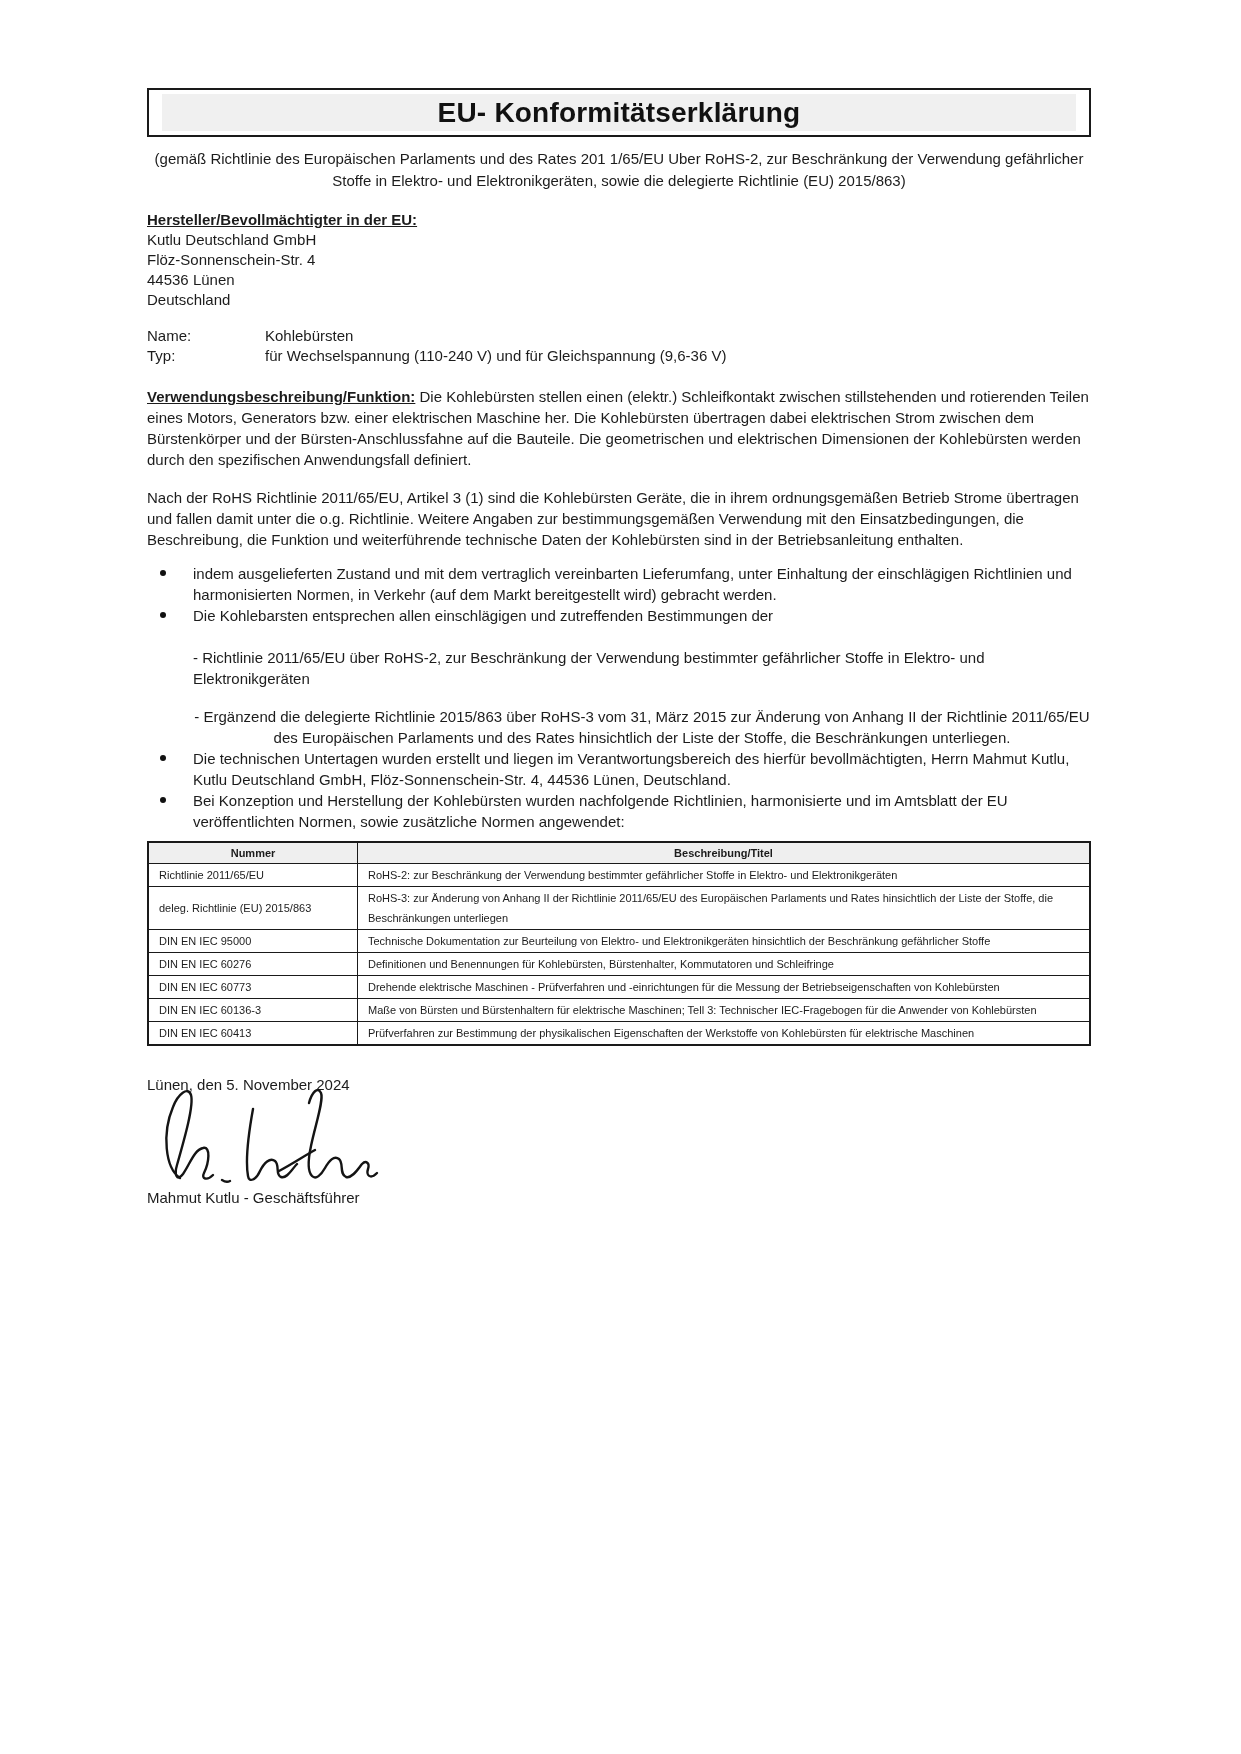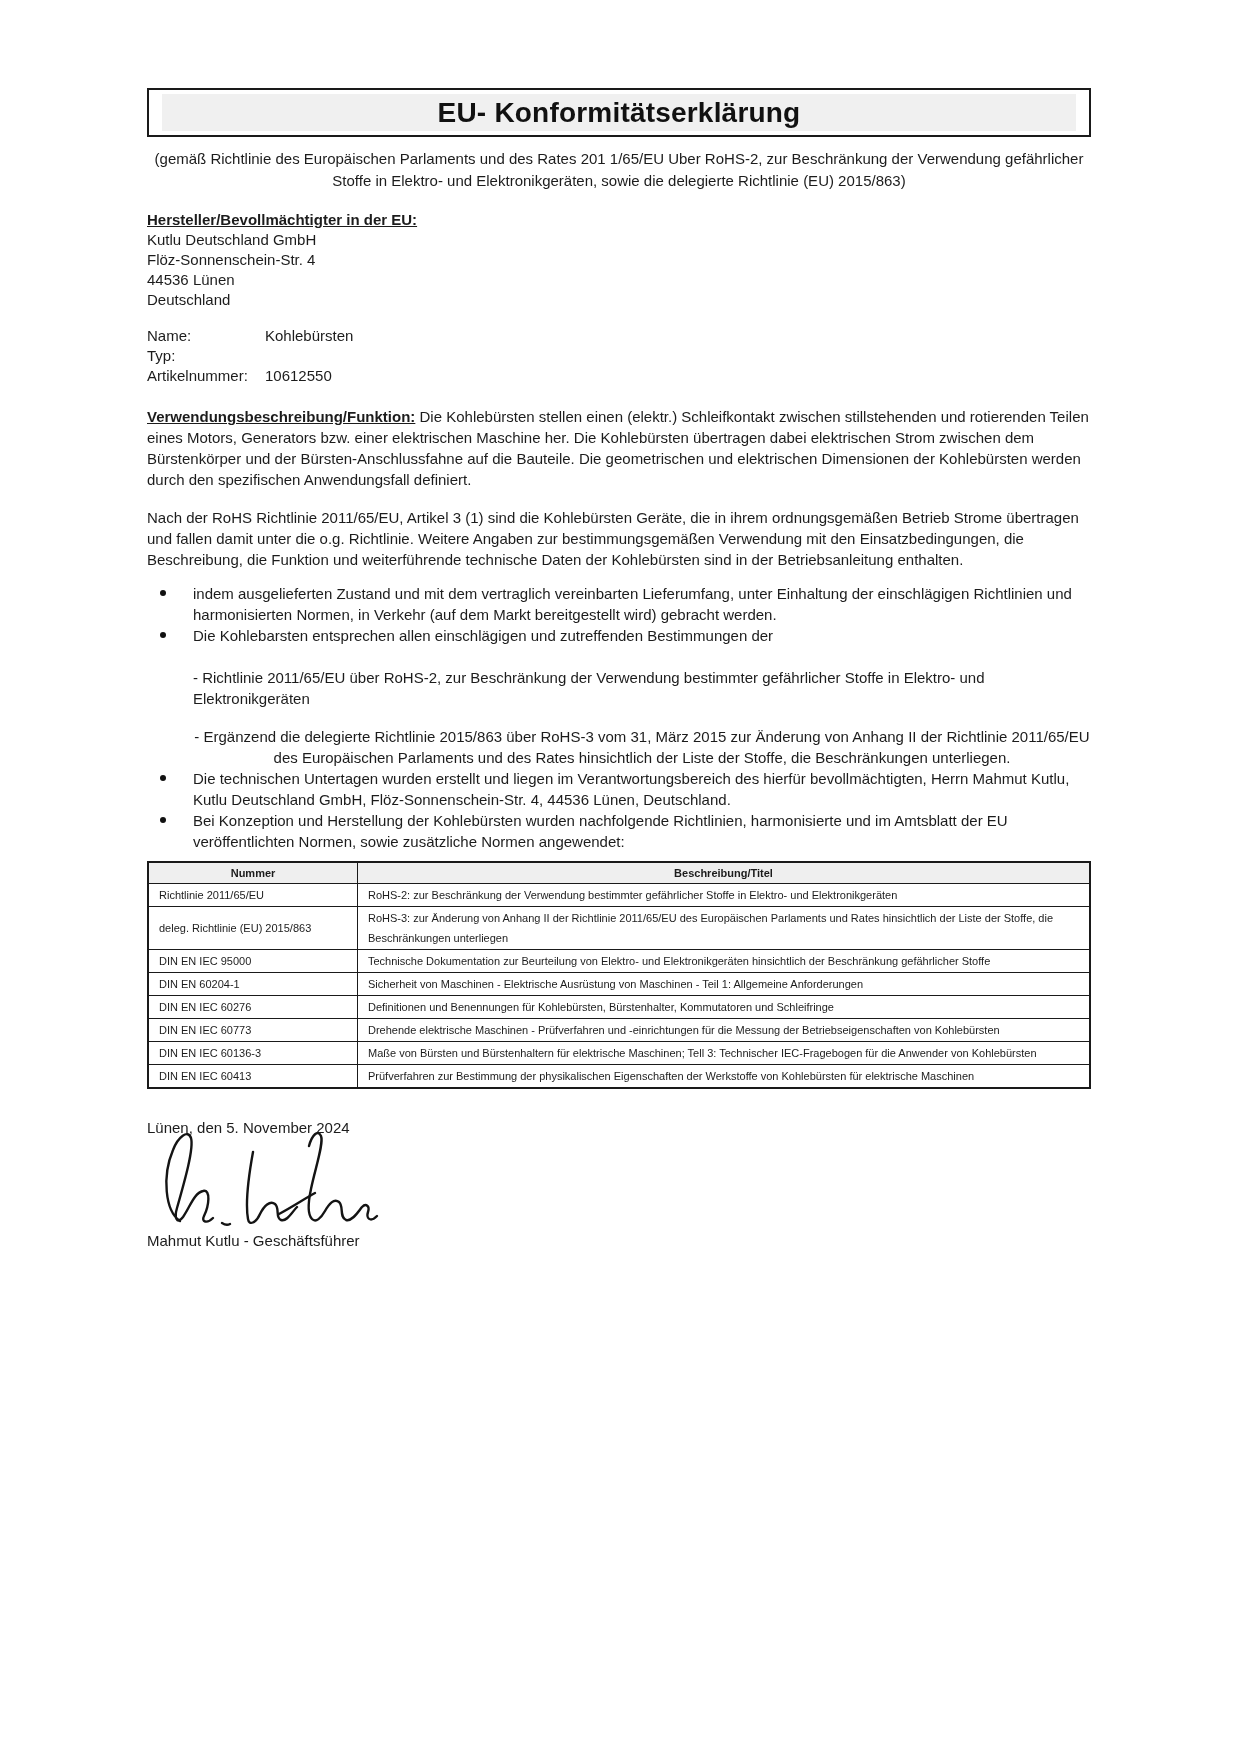--- a/index.html
+++ b/index.html
@@ -106,24 +106,21 @@
     <div class="mfr-line">44536 Lünen</div>
     <div class="mfr-line">Deutschland</div>
 
     <div class="product">
       <div class="product-row">
         <span class="lbl">Name:</span>
         <span class="val">Kohlebürsten</span>
       </div>
       <div class="product-row">
         <span class="lbl">Typ:</span>
-      </div>
-      <div class="product-row">
-        <span class="lbl">Artikelnummer:</span>
-        <span class="val">10612550</span>
+        <span class="val">für Wechselspannung (110-240 V) und für Gleichspannung (9,6-36 V)</span>
       </div>
     </div>
 
     <div class="para1"><span class="ph">Verwendungsbeschreibung/Funktion:</span><span> Die Kohlebürsten stellen einen (elektr.) Schleifkontakt zwischen stillstehenden und rotierenden Teilen eines Motors, Generators bzw. einer elektrischen Maschine her. Die Kohlebürsten übertragen dabei elektrischen Strom zwischen dem Bürstenkörper und der Bürsten-Anschlussfahne auf die Bauteile. Die geometrischen und elektrischen Dimensionen der Kohlebürsten werden durch den spezifischen Anwendungsfall definiert.</span></div>
 
     <div class="para2">Nach der RoHS Richtlinie 2011/65/EU, Artikel 3 (1) sind die Kohlebürsten Geräte, die in ihrem ordnungsgemäßen Betrieb Strome übertragen und fallen damit unter die o.g. Richtlinie. Weitere Angaben zur bestimmungsgemäßen Verwendung mit den Einsatzbedingungen, die Beschreibung, die Funktion und weiterführende technische Daten der Kohlebürsten sind in der Betriebsanleitung enthalten.</div>
 
     <div class="blist">
       <div class="bitem">
         <span class="marker"></span>
@@ -157,24 +154,20 @@
         </tr>
         <tr>
           <td>deleg. Richtlinie (EU) 2015/863</td>
           <td>RoHS-3: zur Änderung von Anhang II der Richtlinie 2011/65/EU des Europäischen Parlaments und Rates hinsichtlich der Liste der Stoffe, die Beschränkungen unterliegen</td>
         </tr>
         <tr>
           <td>DIN EN IEC 95000</td>
           <td>Technische Dokumentation zur Beurteilung von Elektro- und Elektronikgeräten hinsichtlich der Beschränkung gefährlicher Stoffe</td>
         </tr>
         <tr>
-          <td>DIN EN 60204-1</td>
-          <td>Sicherheit von Maschinen - Elektrische Ausrüstung von Maschinen - Teil 1: Allgemeine Anforderungen</td>
-        </tr>
-        <tr>
           <td>DIN EN IEC 60276</td>
           <td>Definitionen und Benennungen für Kohlebürsten, Bürstenhalter, Kommutatoren und Schleifringe</td>
         </tr>
         <tr>
           <td>DIN EN IEC 60773</td>
           <td>Drehende elektrische Maschinen - Prüfverfahren und -einrichtungen für die Messung der Betriebseigenschaften von Kohlebürsten</td>
         </tr>
         <tr>
           <td>DIN EN IEC 60136-3</td>
           <td>Maße von Bürsten und Bürstenhaltern für elektrische Maschinen; Tell 3: Technischer IEC-Fragebogen für die Anwender von Kohlebürsten</td>

